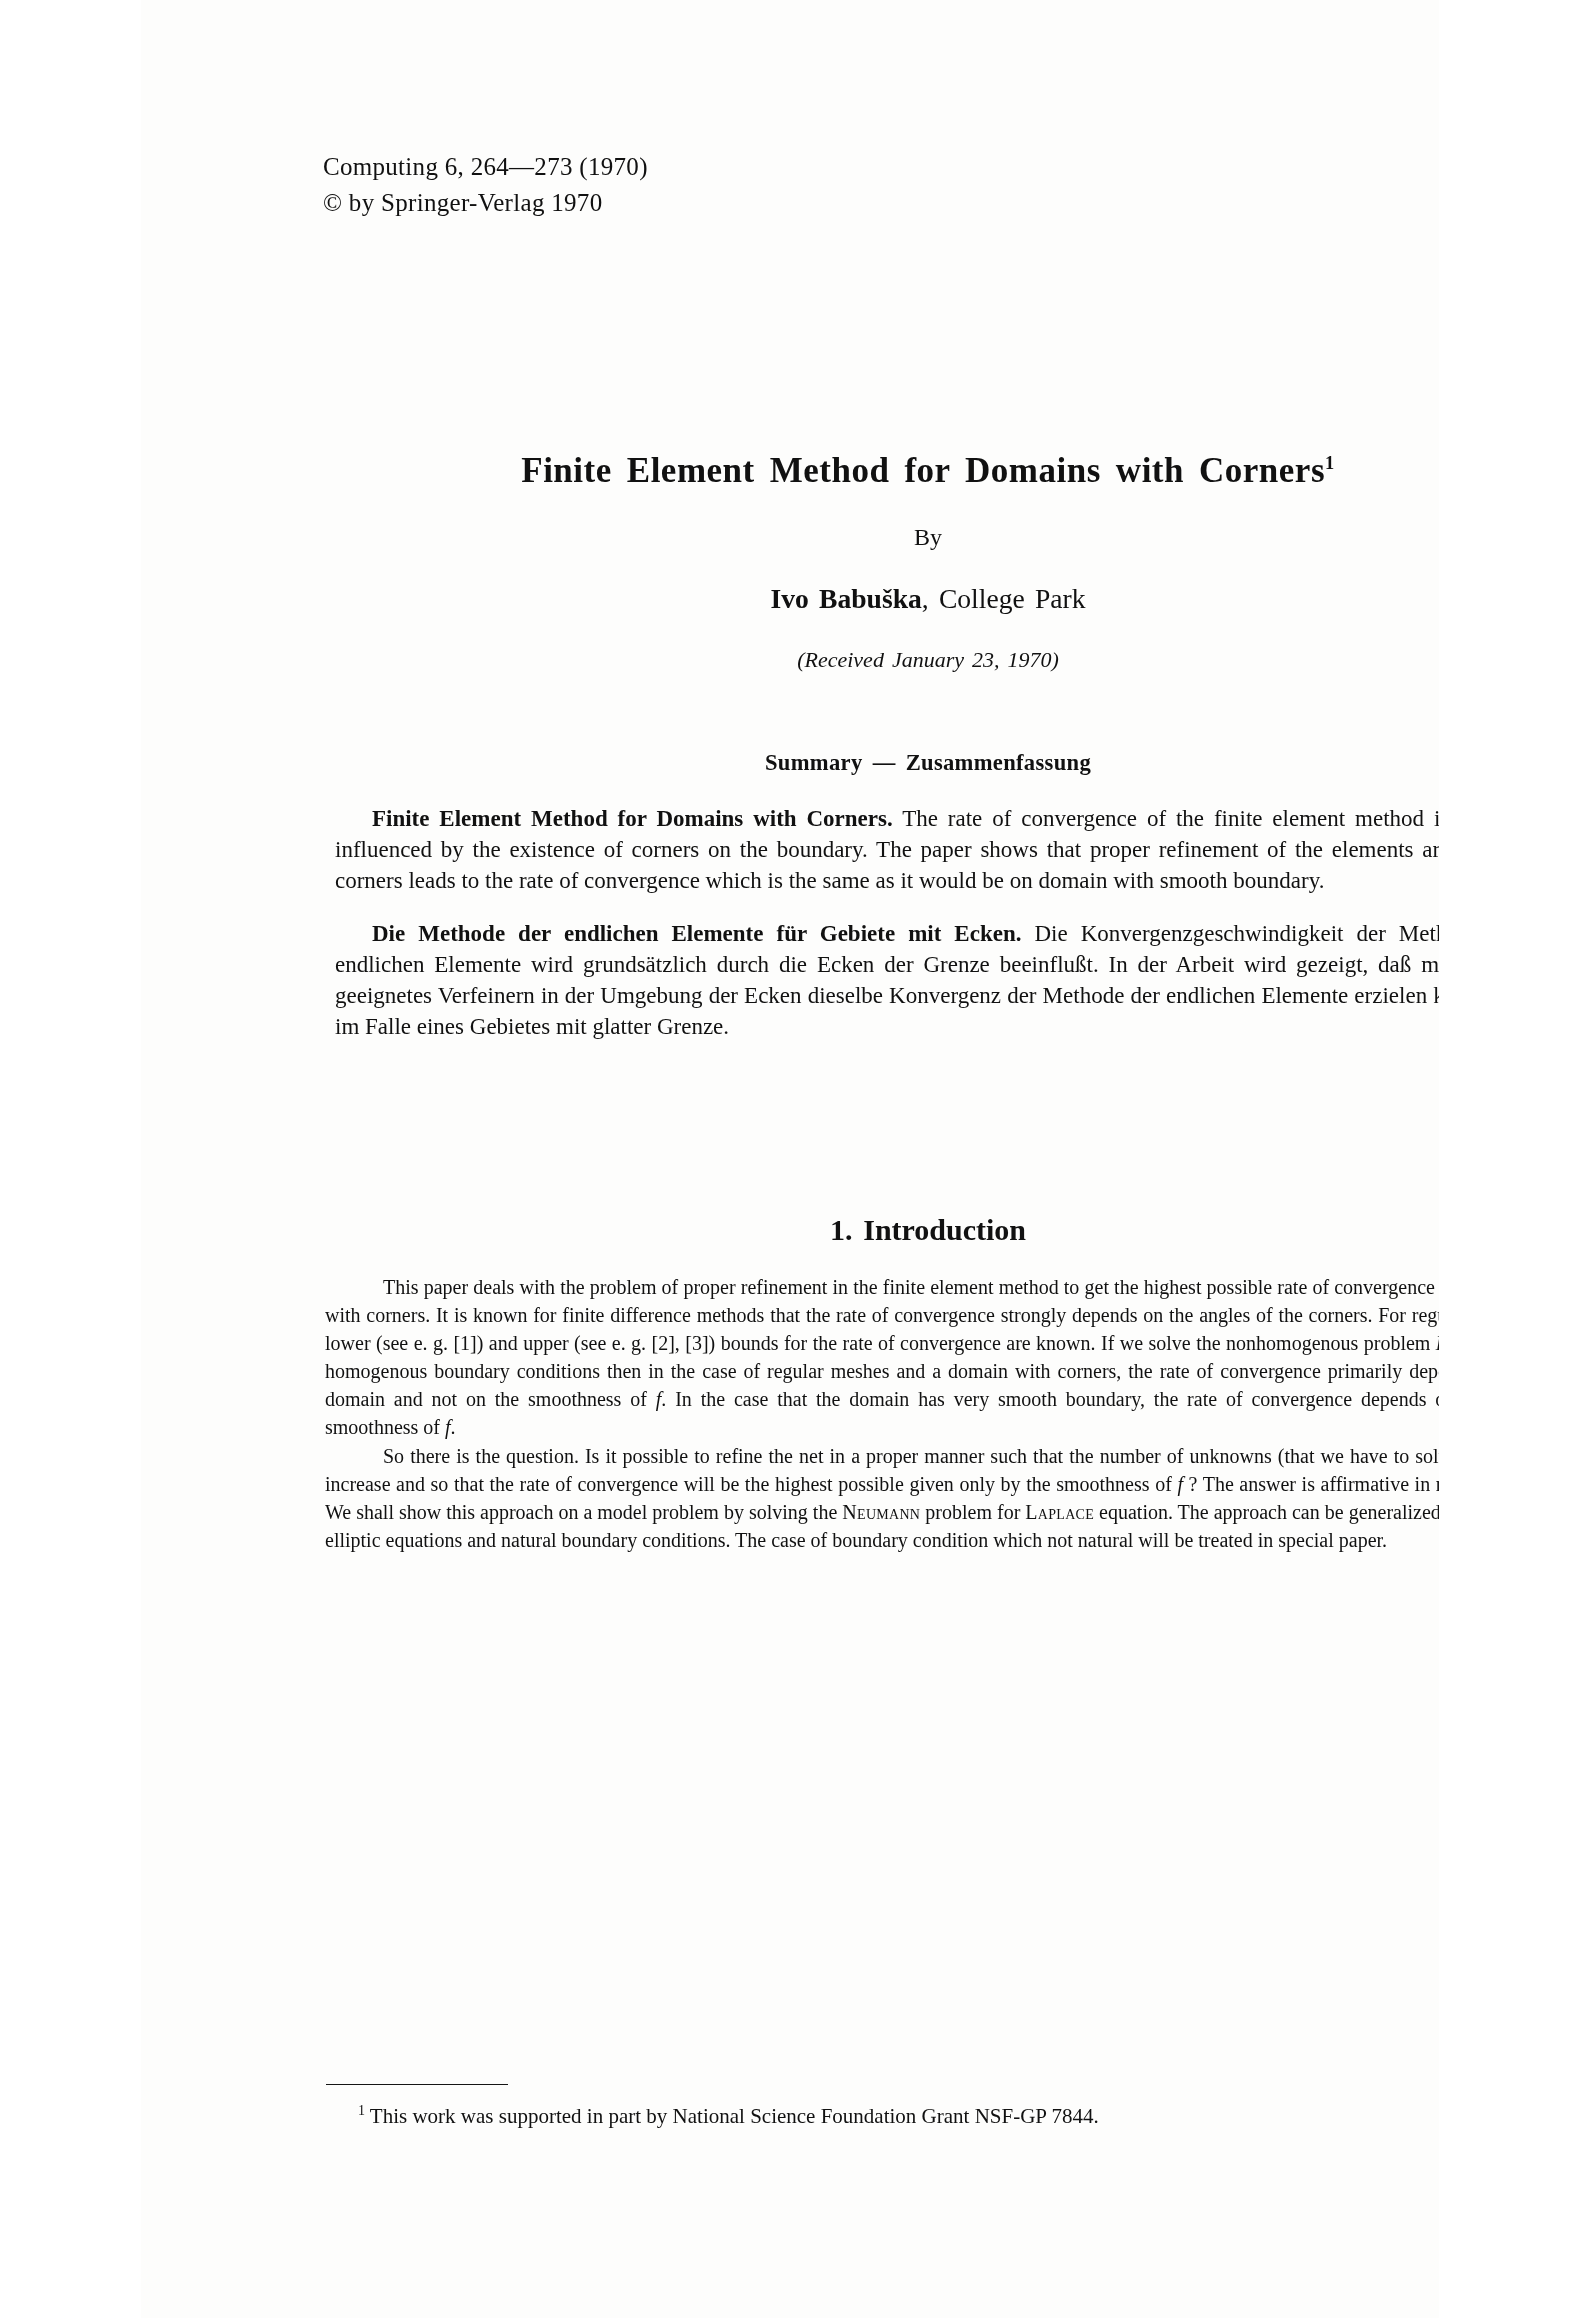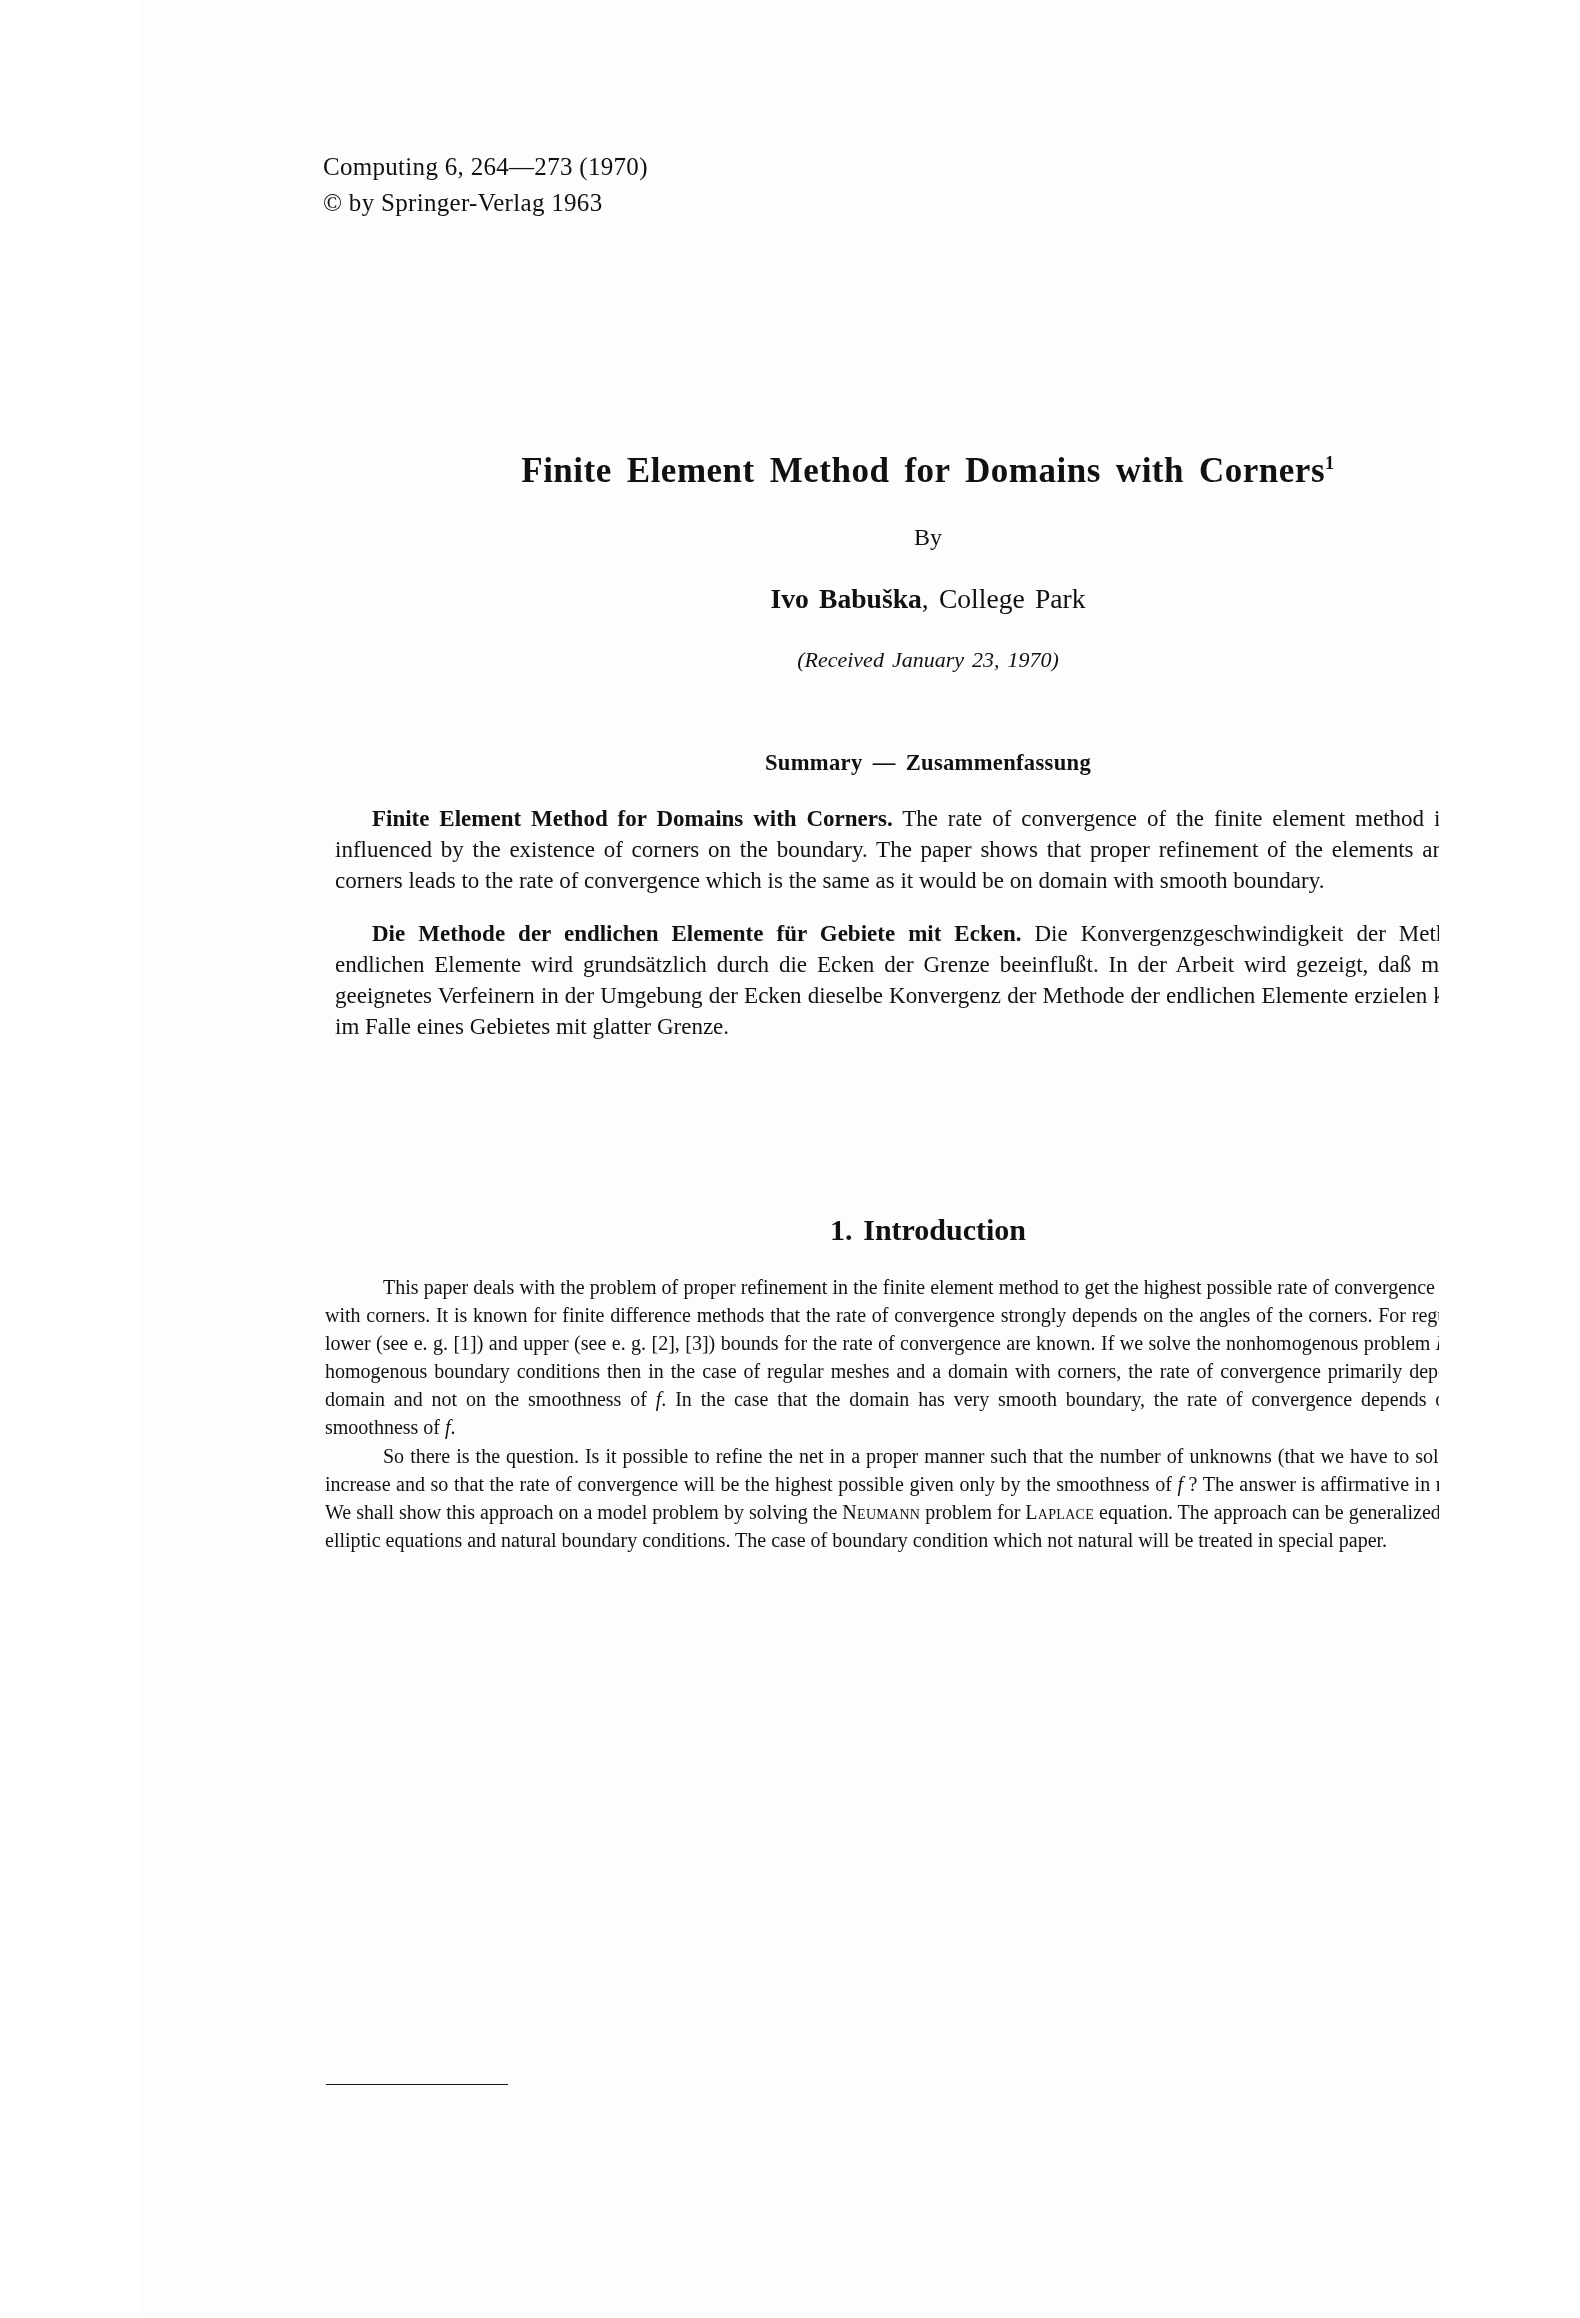--- a/index.html
+++ b/index.html
@@ -151,21 +151,21 @@
     line-height: 0;
   }
 </style>
 </head>
 <body>
 
 <div class="page">
 
   <div class="journal-header">
     <div class="line">Computing 6, 264—273 (1970)</div>
-    <div class="line"><span class="copy-mark">©</span> <span>by Springer-Verlag 1963</span></div>
+    <div class="line"><span class="copy-mark">©</span> <span>by Springer-Verlag 1970</span></div>
   </div>
 
   <div class="title-block">
     <h1 class="paper-title"><span>Finite Element Method for Domains with Corners</span><sup>1</sup></h1>
     <div class="byline-by">By</div>
     <div class="author"><span class="author-name">Ivo Babuška</span><span>, College Park</span></div>
     <div class="received">(Received January 23, 1970)</div>
   </div>
 
   <div class="summary-heading">Summary  —  Zusammenfassung</div>
@@ -176,15 +176,18 @@
   </div>
 
   <div class="section-heading">1. Introduction</div>
 
   <div class="body">
     <p><span>This paper deals with the problem of proper refinement in the finite element method to get the highest possible rate of convergence on domains with corners. It is known for finite difference methods that the rate of convergence strongly depends on the angles of the corners. For regular meshes lower (see e. g. [1]) and upper (see e. g. [2], [3]) bounds for the rate of convergence are known. If we solve the nonhomogenous problem </span><span class="math">L u = f</span><span> with homogenous boundary conditions then in the case of regular meshes and a domain with corners, the rate of convergence primarily depends on the domain and not on the smoothness of </span><span class="math">f</span><span>. In the case that the domain has very smooth boundary, the rate of convergence depends only on the smoothness of </span><span class="math">f</span><span>.</span></p>
     <p><span>So there is the question. Is it possible to refine the net in a proper manner such that the number of unknowns (that we have to solve) will not increase and so that the rate of convergence will be the highest possible given only by the smoothness of </span><span class="math">f</span><span> ? The answer is affirmative in many cases. We shall show this approach on a model problem by solving the </span><span class="smallcaps">Neumann</span><span> problem for </span><span class="smallcaps">Laplace</span><span> equation. The approach can be generalized for general elliptic equations and natural boundary conditions. The case of boundary condition which not natural will be treated in special paper.</span></p>
   </div>
 
   <div class="footnote-rule"></div>
+  <div class="footnote">
+    <p><sup>1</sup><span> This work was supported in part by National Science Foundation Grant NSF-GP 7844.</span></p>
+  </div>
 
 </div>
 
 
 </body></html>

